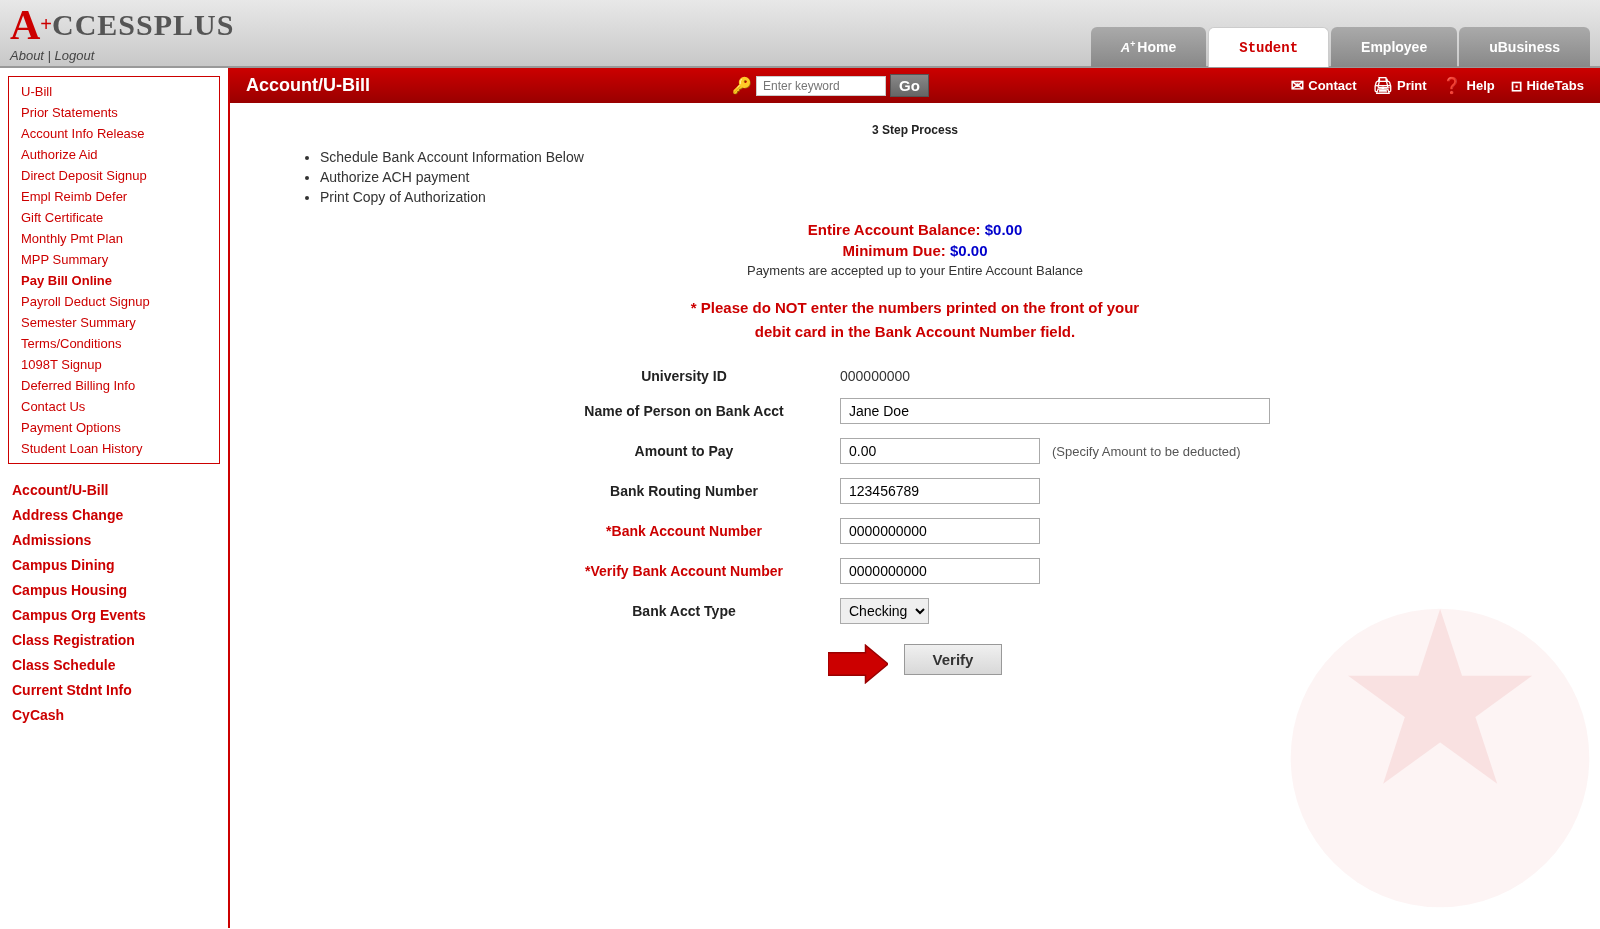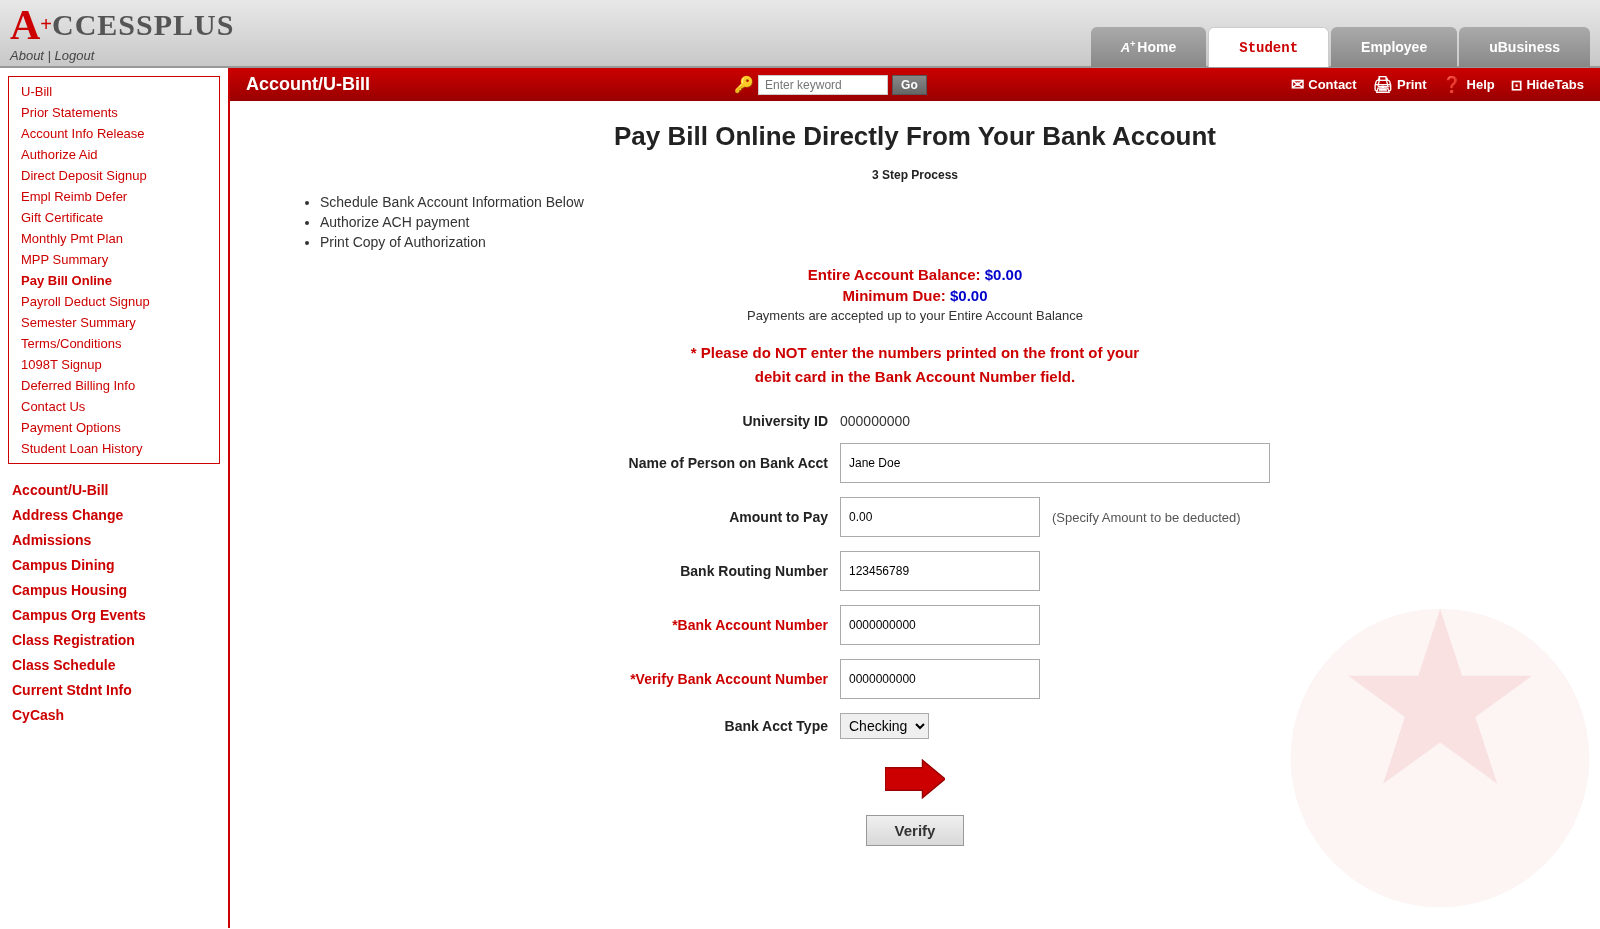--- a/index.html
+++ b/index.html
@@ -20,21 +20,21 @@
     .nav-tab { display: flex; align-items: center; justify-content: center; padding: 8px 30px; font-size: 14px; font-weight: bold; cursor: pointer; border-radius: 6px 6px 0 0; height: 40px; }
     .nav-tab.home { background: linear-gradient(to bottom, #aaa, #888); color: #fff; }
     .nav-tab.student { background: #fff; color: #cc0000; border: 1px solid #ccc; border-bottom: none; font-family: Liberation Mono, monospace; }
     .nav-tab.employee { background: linear-gradient(to bottom, #aaa, #888); color: #fff; align-items: center; }
     .nav-tab.ubusiness { background: linear-gradient(to bottom, #aaa, #888); color: #fff; }
 
     
     .section-bar { background: linear-gradient(to bottom, #cc0000, #990000); color: #fff; font-size: 18px; font-weight: bold; padding: 6px 16px; display: flex; align-items: center; justify-content: space-between; }
     .section-bar-search { display: flex; align-items: center; gap: 4px; }
     .keyword-input { padding: 2px 6px; font-size: 12px; width: 130px; border: 1px solid #ccc; }
-    .go-btn { background: linear-gradient(to bottom, #888, #666); color: #fff; border: 1px solid #555; padding: 2px 8px; font-size: 12px; cursor: pointer; font-weight: bold; }
+    .go-btn { background: linear-gradient(to bottom, #888, #666); color: #fff; border: 1px solid #555; padding: 2px 8px; font-size: 15px; cursor: pointer; font-weight: bold; }
     .section-bar-actions { display: flex; align-items: center; gap: 16px; font-size: 13px; }
     .section-action { display: flex; align-items: center; gap: 4px; cursor: pointer; color: #fff; }
 
     
     .main-layout { display: flex; min-height: 860px; border-radius: 23px; }
 
     
     .sidebar { width: 230px; min-width: 230px; border-right: 2px solid #cc0000; padding: 8px 0; background: #fff; }
     .sidebar-section { border: 1px solid #cc0000; margin: 0 8px 12px 8px; padding: 4px 0; }
     .sidebar-item { padding: 3px 12px; color: #cc0000; cursor: pointer; font-size: 13px; }
@@ -51,29 +51,29 @@
 
     .balance-section { text-align: center; margin-bottom: 10px; }
     .balance-line { font-size: 15px; font-weight: bold; color: #cc0000; margin-bottom: 4px; }
     .balance-value { color: #0000cc; }
     .balance-note { font-size: 13px; color: #333; margin-top: 4px; }
 
     .warning-text { text-align: center; color: #cc0000; font-weight: bold; font-size: 15px; margin: 18px 0 24px 0; line-height: 1.6; }
 
     .form-table { margin: 0 auto; width: 750px; position: relative; z-index: 1; }
     .form-row { display: flex; align-items: center; margin-bottom: 14px; }
-    .form-label { text-align: right; font-weight: bold; font-size: 14px; color: #222; min-width: 300px; padding-right: 12px; }
+    .form-label { text-align: center; font-weight: bold; font-size: 14px; color: #222; min-width: 300px; padding-right: 12px; }
     .form-label.red { color: #cc0000; }
     .form-value { font-size: 14px; color: #333; }
-    .form-input { font-size: 12px; padding: 12px 8px; border: 1px solid #aaa; width: 200px; }
+    .form-input { font-size: 14px; padding: 4px 8px; border: 1px solid #aaa; width: 200px; }
     .form-input.wide { width: 430px; }
     .form-hint { font-size: 13px; color: #555; margin-left: 12px; }
     .form-select { font-size: 14px; padding: 3px 4px; border: 1px solid #aaa; }
 
-    .verify-row { display: flex; align-items: center; justify-content: center; gap: 16px; margin-top: 20px; flex-direction: column; }
+    .verify-row { display: flex; align-items: flex-start; justify-content: center; gap: 16px; margin-top: 20px; }
     .arrow-icon { font-size: 40px; color: #cc0000; display: flex; align-items: center; }
     .verify-btn { background: linear-gradient(to bottom, #f0f0f0, #d8d8d8); border: 1px solid #999; padding: 6px 28px; font-size: 15px; cursor: pointer; font-weight: bold; color: #333; }
 
     
     .arrow-svg { width: 60px; height: 40px; }
 
     
     .watermark { position: absolute; bottom: 10px; right: 0; width: 320px; height: 320px; z-index: 0; pointer-events: none; }
     .watermark svg { width: 100%; height: 100%; opacity: 0.25; }
   </style>
@@ -174,21 +174,20 @@
 
     <div class="content">
 
       <div class="watermark">
         <svg viewBox="0 0 300 300" xmlns="http://www.w3.org/2000/svg">
           <circle cx="150" cy="150" r="140" fill="#cc0000" opacity="0.18"></circle>
           <text x="50%" y="55%" text-anchor="middle" font-size="200" font-weight="bold" fill="#cc0000" opacity="0.35" font-family="serif">★</text>
         </svg>
       </div>
 
-      <div class="page-title">Pay Bill Online Directly From Your Bank Account</div>
 
       <div class="step-title">3 Step Process</div>
 
       <ul class="steps-list">
         <li>Schedule Bank Account Information Below</li>
         <li>Authorize ACH payment</li>
         <li>Print Copy of Authorization</li>
       </ul>
 
       <div class="balance-section">

